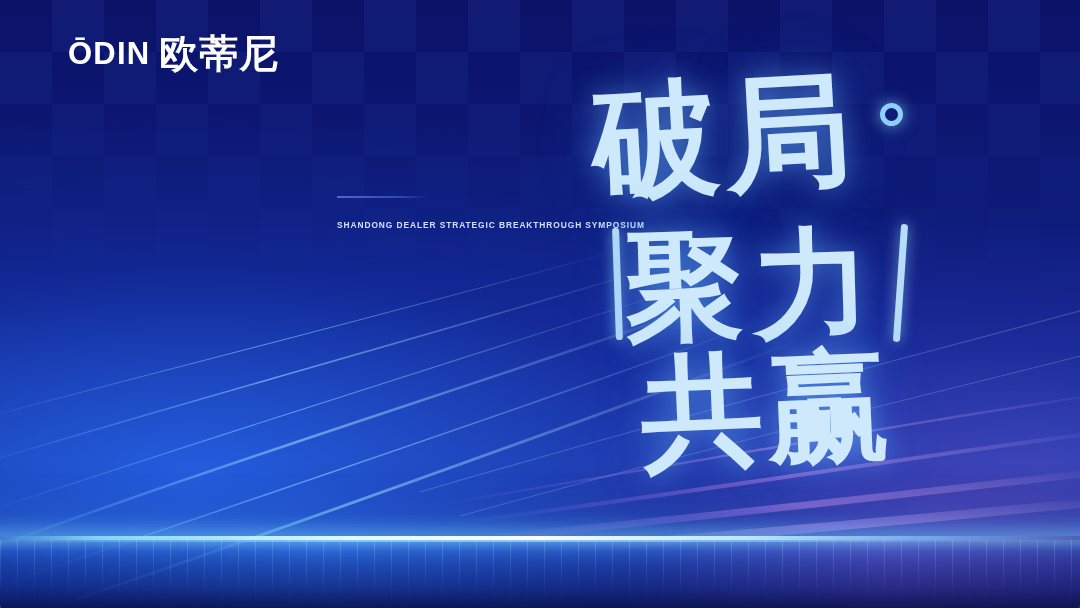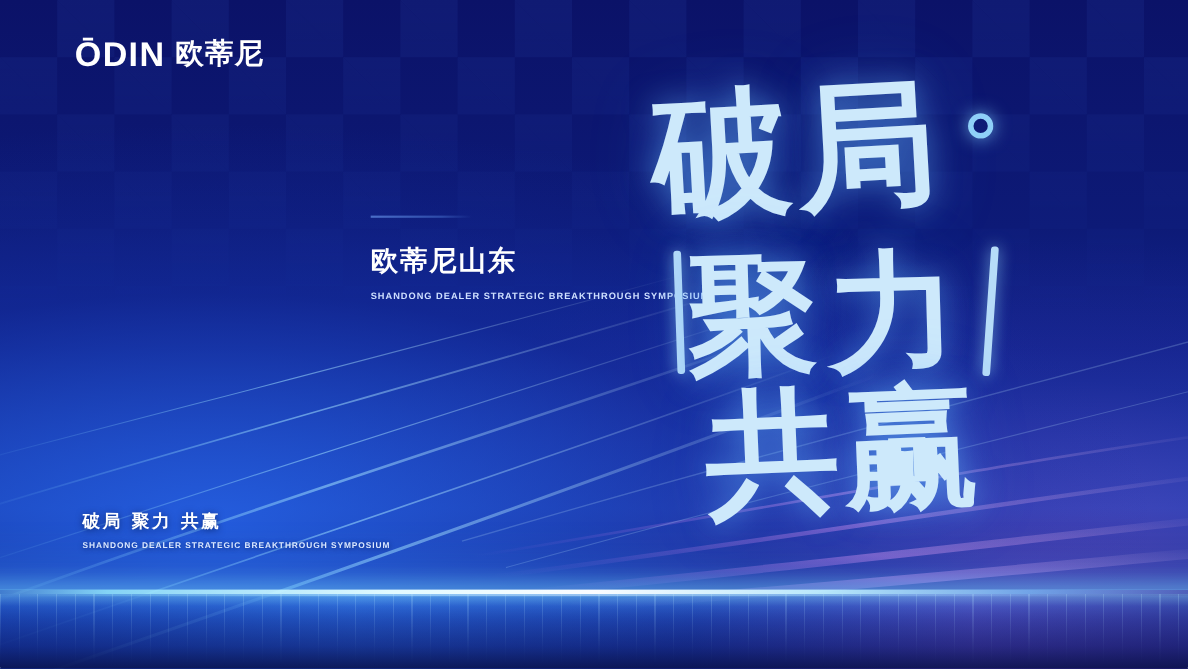--- a/index.html
+++ b/index.html
@@ -57,22 +57,22 @@
       linear-gradient(74deg, rgba(210,240,255,.45) 0 1px, transparent 1px 62px),
       linear-gradient(-74deg, rgba(210,240,255,.35) 0 1px, transparent 1px 78px);
   }
 
   
   .logo{ position:absolute; left:68px; top:34px; display:flex; align-items:center; gap:9px; }
   .logo-mark{
     position:relative; font-size:31px; line-height:1; font-weight:700; letter-spacing:1.2px; color:#fff;
     font-family:"Liberation Sans","DejaVu Sans",sans-serif;
   }
-  .logo-cn{ font-size:26px; line-height:1; font-weight:700; color:#fff; letter-spacing:1px;
-            font-family:Liberation Mono, monospace; }
+  .logo-cn{ font-size:39px; line-height:1; font-weight:700; color:#fff; letter-spacing:1px;
+            font-family:Liberation Serif, serif; }
 
   
   .titleblock{ position:absolute; left:337px; top:196px; width:290px; }
   .rule{ width:92px; height:2px; background:linear-gradient(90deg,#4a6ec8,#2c49a8 70%,rgba(44,73,168,0)); margin-bottom:22px; }
   .t-cn{ color:#fff; font-size:25px; line-height:1.32; font-weight:700; letter-spacing:1.6px;
          font-family:"DejaVu Sans","Liberation Sans",sans-serif; white-space:nowrap; }
   .t-en{ margin-top:11px; color:#cfe0ff; font-size:8.4px; letter-spacing:.92px; font-weight:600; white-space:nowrap; }
 
   
   .hero{ position:absolute; left:575px; top:48px; width:420px; height:420px; }
@@ -149,31 +149,26 @@
   <div class="floor-persp"></div>
   <div class="floor-bars"></div>
 
   <div class="logo">
     <span class="logo-mark">ŌDIN</span>
     <span class="logo-cn">欧蒂尼</span>
   </div>
 
   <div class="titleblock">
     <div class="rule"></div>
-    <div class="t-cn">欧蒂尼山东</div>
     <div class="t-en">SHANDONG DEALER STRATEGIC BREAKTHROUGH SYMPOSIUM</div>
   </div>
 
   <div class="hero">
     <div class="hero-cn hero-r1">破局</div>
     <div class="hero-dot"></div>
     <div class="bar bar-l"></div>
     <div class="hero-cn hero-r2">聚力</div>
     <div class="bar bar-r"></div>
     <div class="hero-cn hero-r3">共赢</div>
   </div>
 
-  <div class="footer">
-    <div class="f-cn">破局 聚力 共赢</div>
-    <div class="f-en">SHANDONG DEALER STRATEGIC BREAKTHROUGH SYMPOSIUM</div>
-  </div>
 
 </div>
 
 </body></html>

